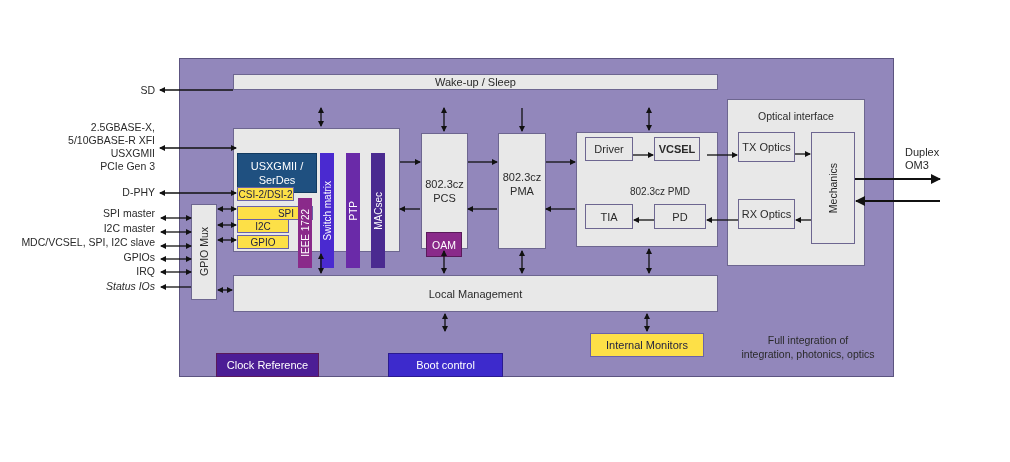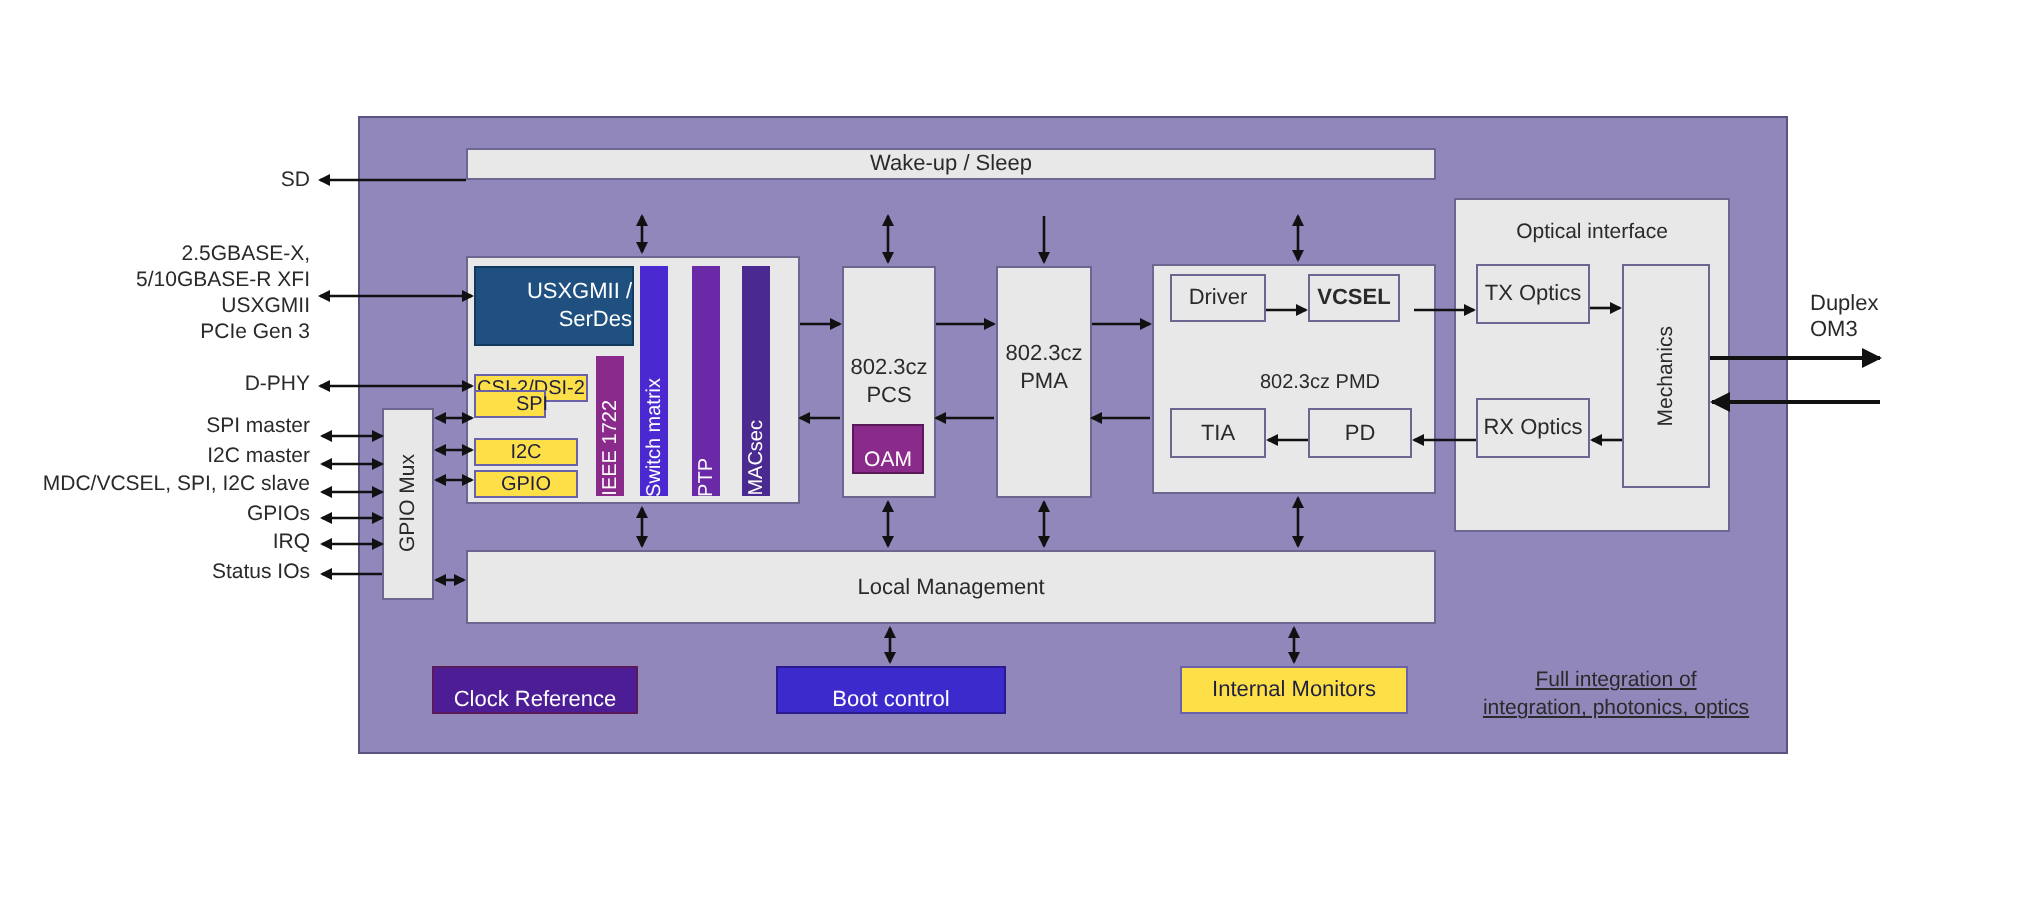--- a/index.html
+++ b/index.html
@@ -3,21 +3,21 @@
 <meta charset="utf-8">
 <style>
   html, body { margin:0; padding:0; background:#ffffff; }
   body { width:1010px; height:462px; position:relative; overflow:hidden;
          font-family:"Liberation Sans", "DejaVu Sans", sans-serif; color:#2a2a2a; }
   .abs { position:absolute; box-sizing:border-box; }
   .chip { left:179px; top:58px; width:715px; height:319px; background:#9287bb; border:1.5px solid #5c5480; }
   .box { background:#e8e8e8; border:1px solid #6d6690; display:flex; align-items:center; justify-content:center; text-align:center; font-size:11px; color:#2a2a2a; }
   .lbl { font-size:10.5px; color:#2a2a2a; text-align:right; line-height:13px; white-space:nowrap; }
   .vert { writing-mode:vertical-rl; transform:rotate(180deg); font-size:10.5px; }
-  .col { display:flex; align-items:flex-end; justify-content:center; color:#fff; }
+  .col { display:flex; align-items:center; justify-content:center; color:#fff;margin-top:20px; }
   .sm { background:#fde047; border:1px solid #6a62a8; color:#1f1f40; font-size:10px; display:flex; align-items:center; justify-content:center; }
   svg.arrows { position:absolute; left:0; top:0; pointer-events:none; }
 </style>
 </head>
 <body>
 
 <div class="abs chip"></div>
 
 <div class="abs lbl" style="left:100px;top:84px;width:55px;">SD</div>
 <div class="abs lbl" style="left:40px;top:121px;width:115px;">
@@ -25,40 +25,40 @@
   <div>5/10GBASE-R XFI</div>
   <div>USXGMII</div>
   <div>PCIe Gen 3</div>
 </div>
 <div class="abs lbl" style="left:80px;top:186px;width:75px;">D-PHY</div>
 <div class="abs lbl" style="left:40px;top:207px;width:115px;">SPI master</div>
 <div class="abs lbl" style="left:40px;top:222px;width:115px;">I2C master</div>
 <div class="abs lbl" style="left:0px;top:236px;width:155px;">MDC/VCSEL, SPI, I2C  slave</div>
 <div class="abs lbl" style="left:40px;top:251px;width:115px;">GPIOs</div>
 <div class="abs lbl" style="left:40px;top:265px;width:115px;">IRQ</div>
-<div class="abs lbl" style="left:40px;top:280px;width:115px;">Status IOs</div>
+<div class="abs lbl" style="left:40px;top:280px;width:115px;font-style:italic;">Status IOs</div>
 
 <div class="abs" style="left:905px;top:146px;font-size:11px;line-height:13px;color:#2a2a2a;">
   <div>Duplex</div>
   <div>OM3</div>
 </div>
 
 <div class="abs box" style="left:233px;top:74px;width:485px;height:16px;">Wake-up / Sleep</div>
 
 <div class="abs box" style="left:191px;top:204px;width:26px;height:96px;">
   <span class="vert">GPIO Mux</span>
 </div>
 
 <div class="abs box" style="left:233px;top:128px;width:167px;height:124px;"></div>
 <div class="abs col" style="left:237px;top:133px;width:80px;height:40px;background:#1f5080;border:1px solid #123a60;font-size:11px;flex-direction:column;line-height:14px;">
   <div>USXGMII /</div>
   <div>SerDes</div>
 </div>
 <div class="abs sm" style="left:237px;top:187px;width:57px;height:14px;">CSI-2/DSI-2</div>
-<div class="abs sm" style="left:237px;top:195px;width:36px;height:14px;padding-left:22px;">SPI</div>
+<div class="abs sm" style="left:237px;top:206px;width:76px;height:14px;padding-left:22px;">SPI</div>
 <div class="abs sm" style="left:237px;top:219px;width:52px;height:14px;">I2C</div>
 <div class="abs sm" style="left:237px;top:235px;width:52px;height:14px;">GPIO</div>
 <div class="abs col" style="left:298px;top:178px;width:14px;height:70px;background:#8a2a8a;">
   <span class="vert" style="font-size:10px;">IEEE 1722</span>
 </div>
 <div class="abs col" style="left:320px;top:133px;width:14px;height:115px;background:#4a2ad0;">
   <span class="vert" style="font-size:10px;">Switch matrix</span>
 </div>
 <div class="abs col" style="left:346px;top:133px;width:14px;height:115px;background:#6a2aa8;">
   <span class="vert" style="font-size:10px;">PTP</span>
@@ -91,21 +91,21 @@
 <div class="abs box" style="left:738px;top:199px;width:57px;height:30px;">RX Optics</div>
 <div class="abs box" style="left:811px;top:132px;width:44px;height:112px;">
   <span class="vert">Mechanics</span>
 </div>
 
 <div class="abs box" style="left:233px;top:275px;width:485px;height:37px;">Local Management</div>
 
 <div class="abs col" style="left:216px;top:333px;width:103px;height:24px;background:#4c1d95;border:1px solid #5a1a5a;font-size:11px;">Clock Reference</div>
 <div class="abs col" style="left:388px;top:333px;width:115px;height:24px;background:#3d2acc;border:1px solid #2a1a90;font-size:11px;">Boot control</div>
 <div class="abs sm" style="left:590px;top:333px;width:114px;height:24px;font-size:11px;">Internal Monitors</div>
-<div class="abs" style="left:728px;top:333px;width:160px;text-align:center;font-size:10.5px;line-height:14px;color:#2a2a2a;text-decoration:underline;">
+<div class="abs" style="left:728px;top:333px;width:160px;text-align:center;font-size:10.5px;line-height:14px;color:#2a2a2a;">
   <div>Full integration of</div>
   <div>integration, photonics, optics</div>
 </div>
 
 <svg class="arrows" width="1010" height="462">
   <defs>
     <marker id="ah" markerWidth="6" markerHeight="6" refX="5" refY="3" orient="auto-start-reverse" markerUnits="userSpaceOnUse">
       <path d="M0,0 L6,3 L0,6 z" fill="#111"></path>
     </marker>
     <marker id="ahb" markerWidth="10" markerHeight="10" refX="9" refY="5" orient="auto-start-reverse" markerUnits="userSpaceOnUse">

